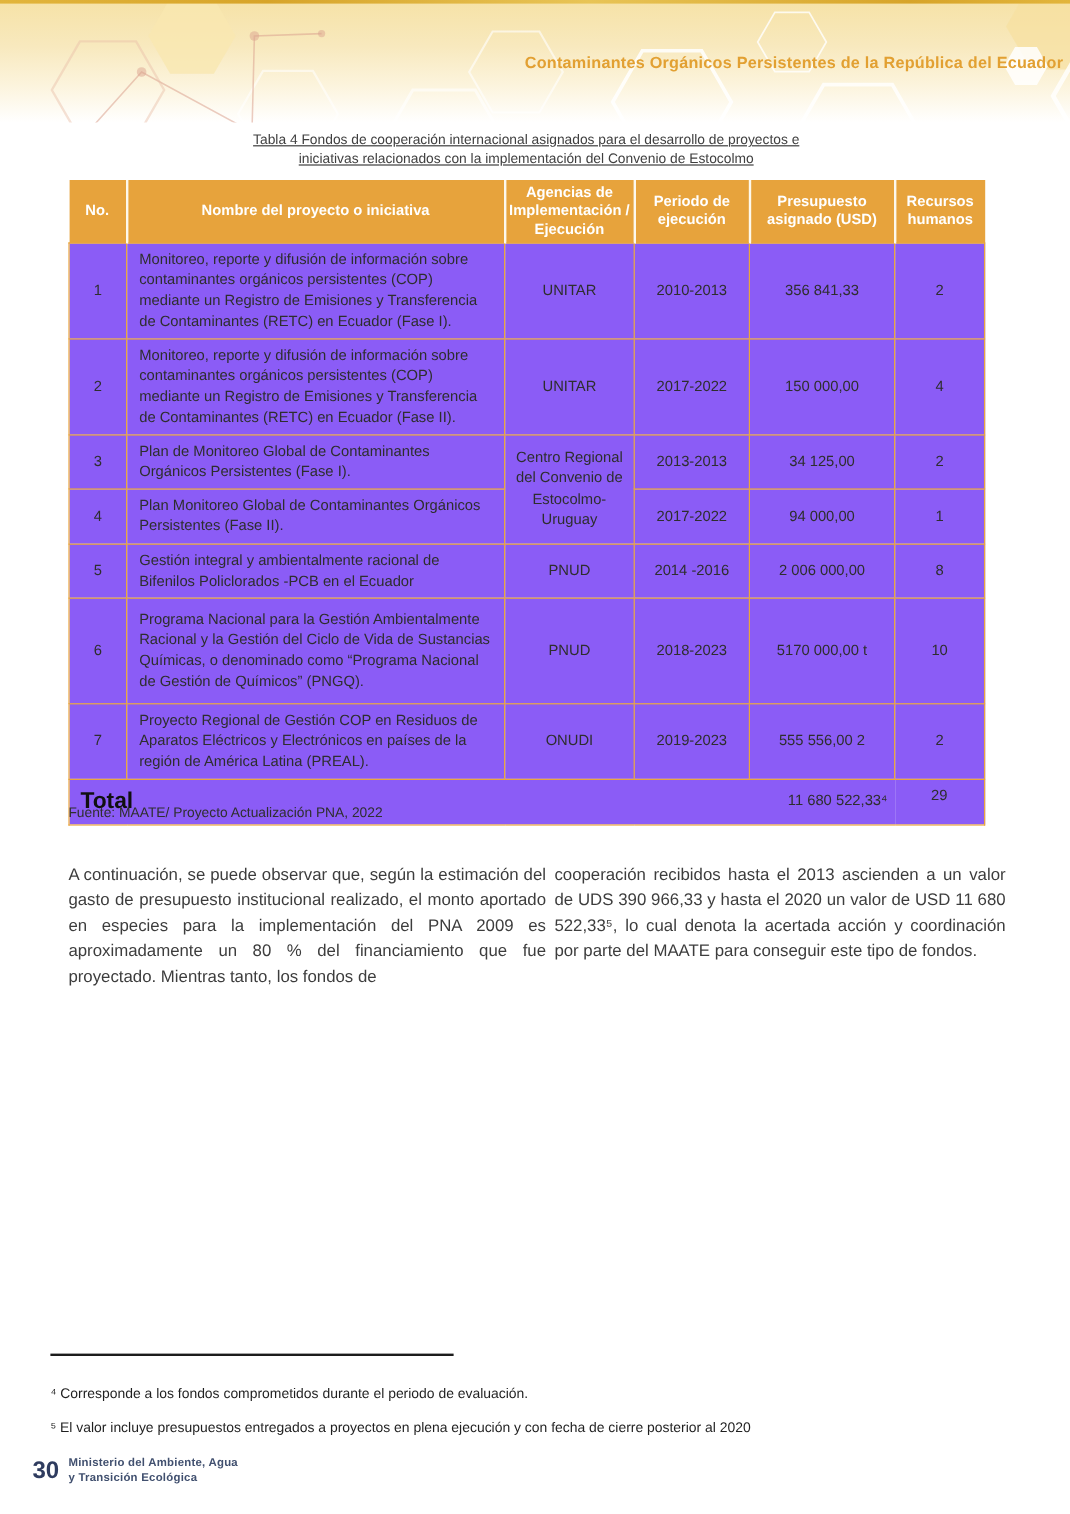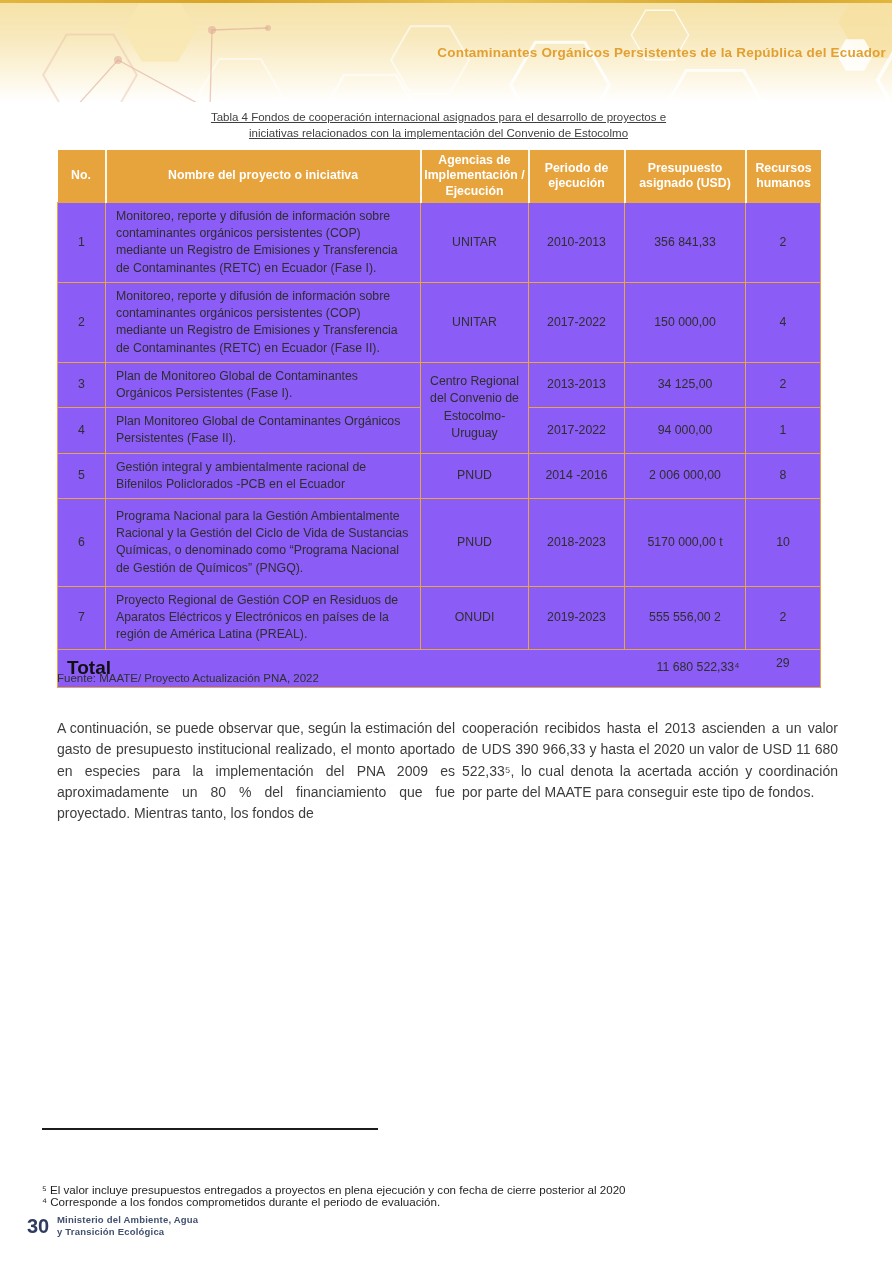--- a/index.html
+++ b/index.html
@@ -45,21 +45,21 @@
 
   
   .body-col { position:absolute; top:718px; font-size:14px; line-height:1.52;
     text-align:justify; color:#3d3d3d; }
   .body-col.left  { left:57px;  width:398px; }
   .body-col.right { left:462px; width:376px; }
 
   
   .footnote-rule { position:absolute; top:1128px; left:42px; width:336px; height:2px; background:#1c1c1c; }
   .footnote { position:absolute; left:42px; font-size:11.6px; color:#1f1f1f; }
-  .footnote.fn4 { top:1155px;margin-top:40px; }
+  .footnote.fn4 { top:1155px; }
   .footnote.fn5 { top:1183px; }
 
   
   .page-number { position:absolute; left:27px; top:1215px; font-size:20px; font-weight:bold; color:#2F3C5F; }
   .ministry { position:absolute; left:57px; top:1214px; font-size:9.5px; font-weight:bold;
     color:#41506F; line-height:1.3; letter-spacing:.2px; }
   .ministry span { display:block; }
 </style>
 </head>
 <body>

